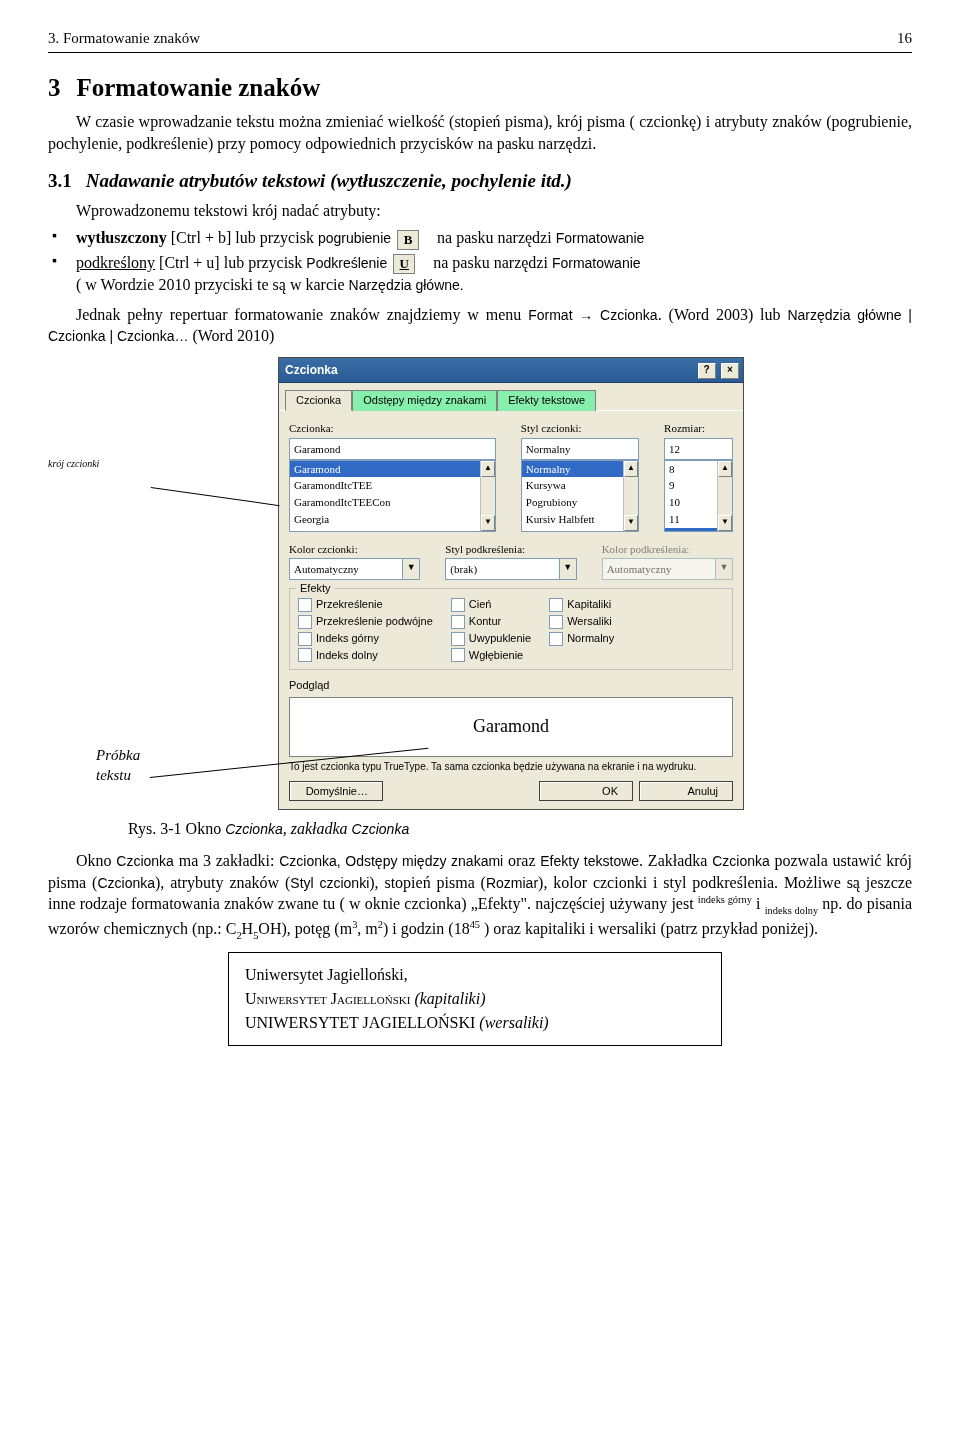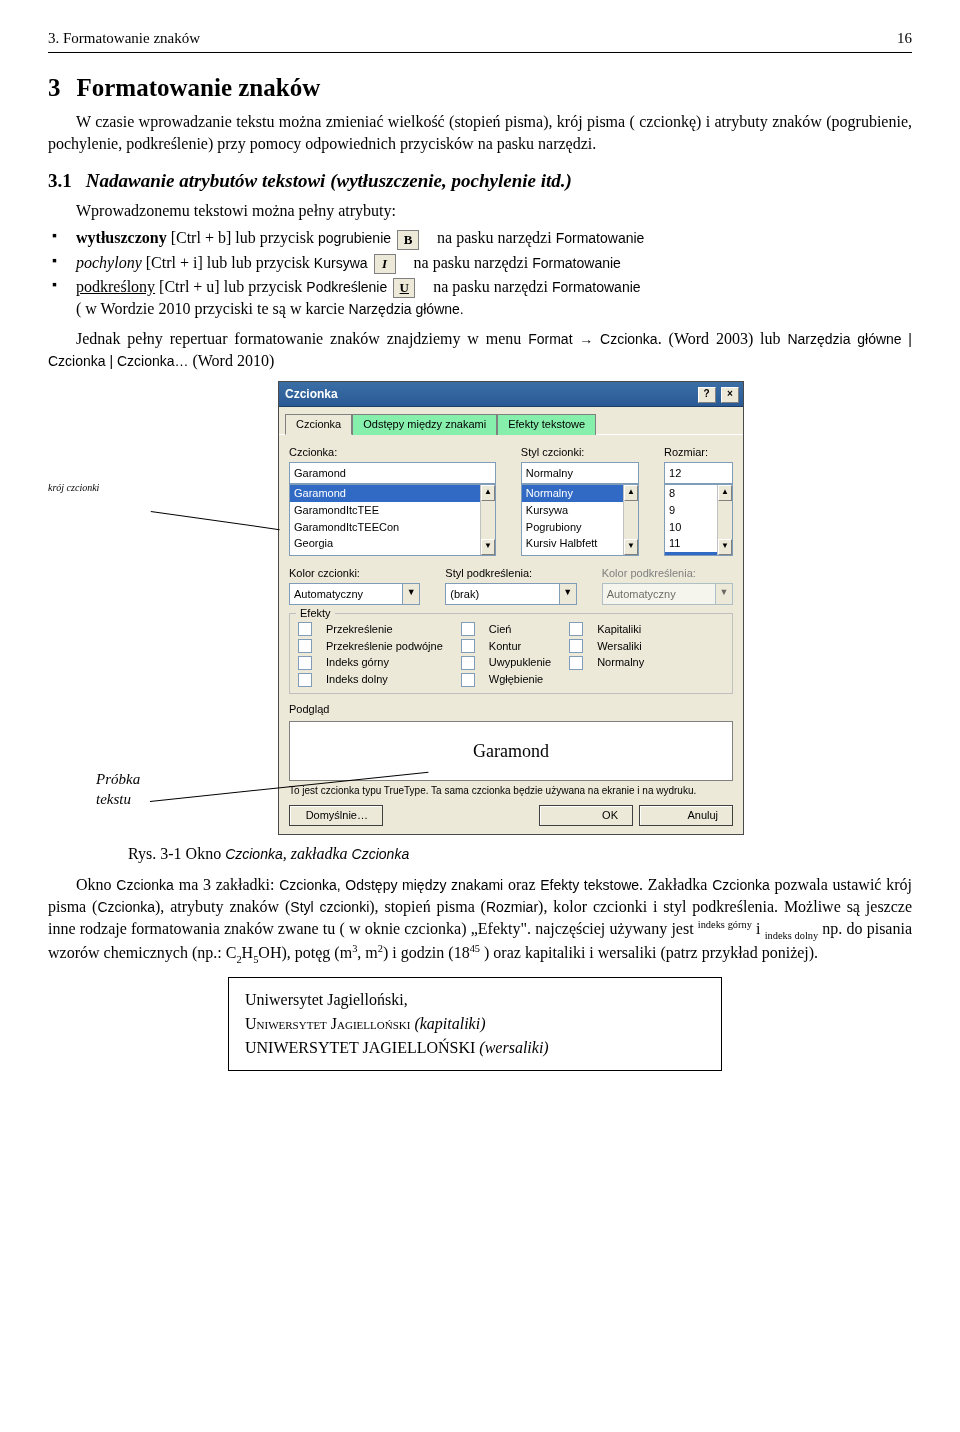--- a/index.html
+++ b/index.html
@@ -150,20 +150,21 @@
   }
   .tab.active {
     background: #ece9d8;
     border-bottom: 1px solid #ece9d8;
     z-index: 2;
   }
   .dialog-body { padding: 6px 10px 8px 10px; }
   .row3 {
     display: flex;
     gap: 25px;
+    font-family: Liberation Serif, serif;
   }
   .col { display: flex; flex-direction: column; }
   .lbl { font-size: 11px; margin: 4px 0 2px 0; }
   .lbl.dim { color: #808080; }
   .input {
     background: #fff;
     border: 1px solid #7f9db9;
     padding: 2px 4px;
     height: 16px;
     line-height: 16px;
@@ -208,21 +209,21 @@
   }
   .group-label {
     position: absolute;
     top: -8px; left: 6px;
     background: #ece9d8;
     padding: 0 4px;
     font-size: 11px;
   }
   .checks { display: flex; gap: 18px; margin-top: 4px; }
   .check-col { display: flex; flex-direction: column; gap: 2px; }
-  .check { display: flex; align-items: center; gap: 14px; font-size: 11px; }
+  .check { display: flex; align-items: center; gap: 4px; font-size: 11px; }
   .cb { width: 12px; height: 12px; background:#fff; border:1px solid #7f9db9; }
   .preview-box {
     background: #fff;
     border: 1px solid #808080;
     height: 58px;
     display: flex;
     align-items: center;
     justify-content: center;
     font-family: Garamond, serif;
     font-size: 18px;
@@ -274,36 +275,28 @@
 <h1>
   <span class="num">3</span><span>Formatowanie znaków</span>
 </h1>
 
 <p class="para indent">W czasie wprowadzanie tekstu można zmieniać wielkość (stopień pisma), krój pisma ( czcionkę) i atrybuty znaków (pogrubienie, pochylenie, podkreślenie) przy pomocy odpowiednich przycisków na pasku narzędzi.</p>
 
 <h2>
   <span class="num">3.1</span><span>Nadawanie atrybutów tekstowi (wytłuszczenie, pochylenie itd.)</span>
 </h2>
 
-<p class="para indent">Wprowadzonemu tekstowi można pełny atrybuty:</p>
+<p class="para indent">Wprowadzonemu tekstowi krój nadać atrybuty:</p>
 
 <ul class="bullets">
   <li>
     <span class="bold">wytłuszczony</span>
     <span>[Ctrl + b] lub przycisk</span>
     <span class="sans">pogrubienie</span>
     <span class="btn-icon">B</span>
-    &nbsp;&nbsp;&nbsp;<span>na pasku narzędzi</span>
-    <span class="sans">Formatowanie</span>
-  </li>
-  <li>
-    <span class="italic">pochylony</span>
-    <span>[Ctrl + i] lub lub przycisk</span>
-    <span class="sans">Kursywa</span>
-    <span class="btn-icon italic">I</span>
     &nbsp;&nbsp;&nbsp;<span>na pasku narzędzi</span>
     <span class="sans">Formatowanie</span>
   </li>
   <li>
     <span class="underline">podkreślony</span>
     <span>[Ctrl + u] lub przycisk</span>
     <span class="sans">Podkreślenie</span>
     <span class="btn-icon underline">U</span>
     &nbsp;&nbsp;&nbsp;<span>na pasku narzędzi</span>
     <span class="sans">Formatowanie</span><br>

